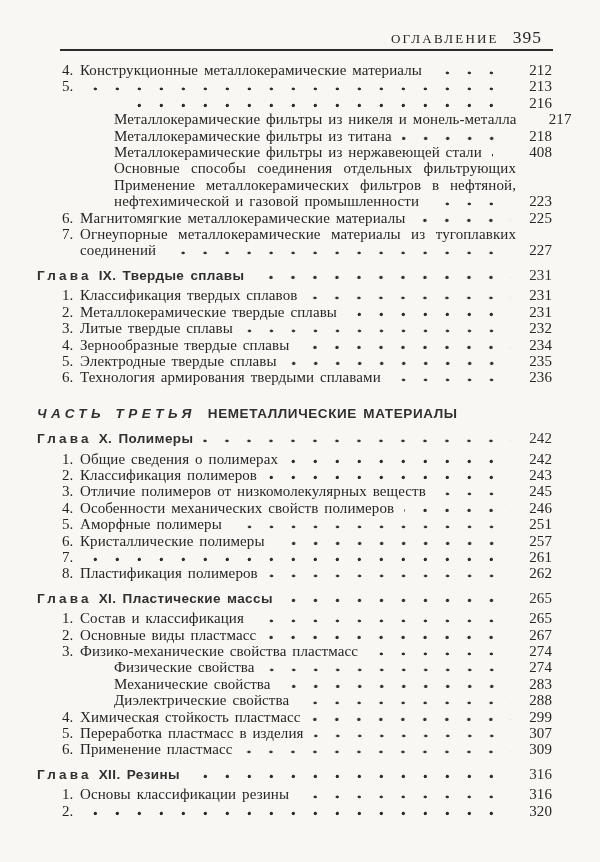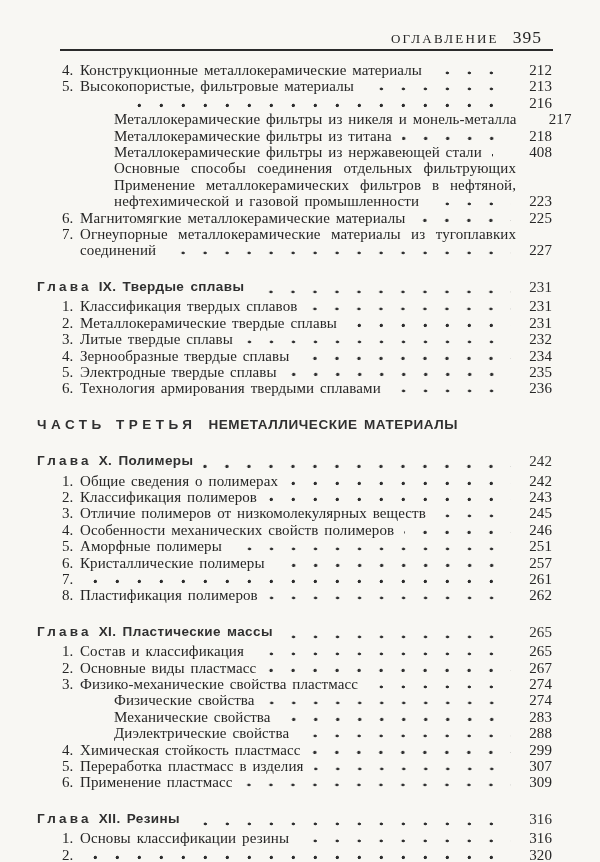--- a/index.html
+++ b/index.html
@@ -32,45 +32,44 @@
     flex:1 1 10px;min-width:4px;height:4.5px;margin:0 7px 1px 10px;
     background-image:radial-gradient(circle at 2.2px 2.2px,#2e2e2e 1.35px,rgba(0,0,0,0) 1.9px);
     background-size:22px 4.5px;background-repeat:repeat-x;background-position:100% 100%;
   }
   .pg{flex:0 0 34px;text-align:right;white-space:nowrap;
       font-family:"Liberation Serif",serif;font-weight:400;font-size:15px;}
   .row.chapter,.row.part{
     font-family:"Liberation Sans",sans-serif;font-weight:700;
     font-size:13.5px;padding-left:37px;color:#303030;
   }
-  .row.chapter{margin-top:20px;margin-bottom:3px;align-items:flex-end;}
+  .row.chapter{margin-top:8px;margin-bottom:3px;}
   .clabel{letter-spacing:3.2px;margin-right:7px;white-space:nowrap;}
   .ctitle{letter-spacing:0.4px;white-space:nowrap;}
   .row.part{margin-top:20px;margin-bottom:8px;}
-  .plabel{letter-spacing:4.5px;margin-right:12px;white-space:nowrap;}
+  .plabel{letter-spacing:4.5px;margin-right:12px;white-space:nowrap;font-style:italic;}
   .ptitle{letter-spacing:0.6px;white-space:nowrap;}
 </style>
 </head>
 <body>
 
 <div class="page">
   <div class="header">
     <span class="htitle">ОГЛАВЛЕНИЕ</span><span class="hpage">395</span>
   </div>
   <div class="rule"></div>
   <div class="toc">
       <div class="row item">
         <span class="num">4.</span>
         <span class="txt">Конструкционные металлокерамические материалы</span>
         <span class="dots"></span>
         <span class="pg">212</span>
       </div>
       <div class="row item">
         <span class="num">5.</span>
-        <span class="txt">Высокопористые, фильтровые материалы</span>
         <span class="dots"></span>
         <span class="pg">213</span>
       </div>
       <div class="row sub">
         <span class="dots"></span>
         <span class="pg">216</span>
       </div>
       <div class="row sub">
         <span class="txt">Металлокерамические фильтры из никеля и монель-металла</span>
         <span class="dots"></span>

